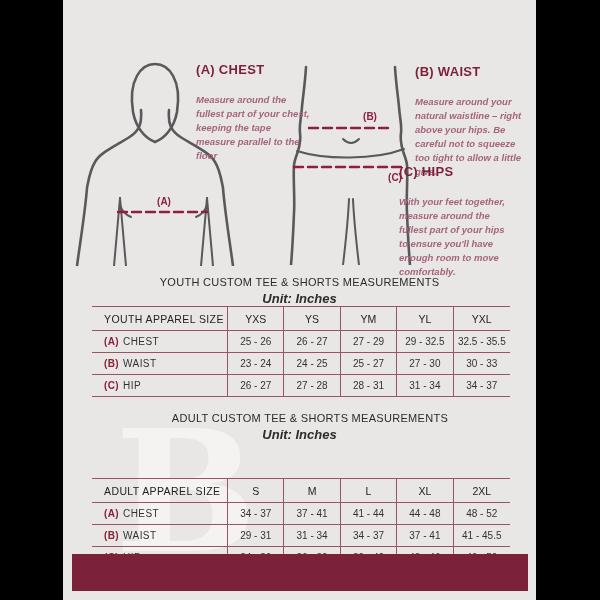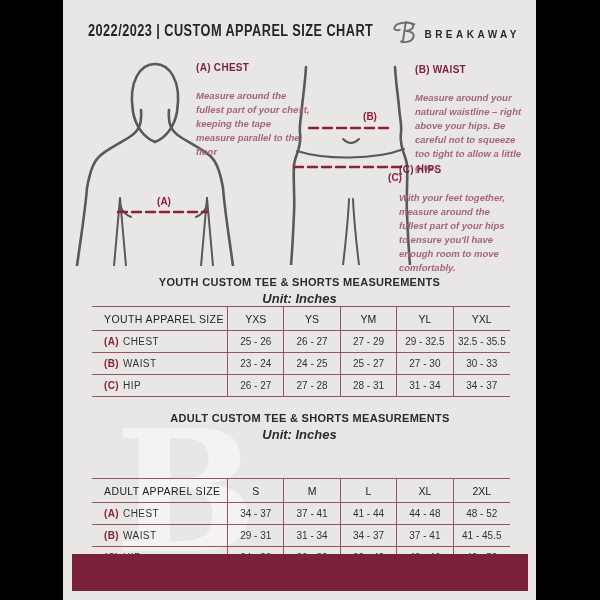--- a/index.html
+++ b/index.html
@@ -32,25 +32,25 @@
   .body-line{stroke:var(--figure);stroke-width:2.6;}
   .body-thin{stroke:var(--figure);stroke-width:2;}
   .dash-line{stroke:var(--dash);stroke-width:2.4;stroke-dasharray:9 5;}
   .fig-label{font-family:"Liberation Sans",sans-serif;font-size:10px;font-weight:bold;fill:var(--dash);}
 
   
   .instr{position:absolute;width:116px;}
   .instr-a{left:133px;top:62px;}
   .instr-b{left:352px;top:64px;}
   .instr-c{left:336px;top:164px;}
-  .instr h3{font-size:10px;font-weight:bold;color:var(--maroon);letter-spacing:.3px;margin-bottom:8px;}
+  .instr h3{font-size:13px;font-weight:bold;color:var(--maroon);letter-spacing:.3px;margin-bottom:8px;}
   .instr p{font-size:9.5px;font-style:italic;color:var(--mauve);line-height:1.48;font-weight:bold;margin-top:16px;}
 
   
-  .sec-title{position:absolute;width:100%;text-align:center;font-size:11px;font-weight:bold;
+  .sec-title{position:absolute;width:100%;text-align:center;font-size:11px;font-weight:normal;
              color:#2b2b2b;letter-spacing:.3px;}
   .sec-unit{position:absolute;width:100%;text-align:center;font-size:13px;font-style:italic;
             font-weight:bold;color:#2b2b2b;}
   .yt-title{top:276px;} .yt-unit{top:291px;}
   .at-title{top:412px;padding-left:21px;} .at-unit{top:427px;}
 
   
   .size-table{position:absolute;left:29px;width:418px;display:grid;
               grid-template-columns:136px repeat(5,1fr);
               border-top:1px solid var(--line);z-index:2;}
@@ -68,33 +68,20 @@
              font-size:168px;font-weight:bold;line-height:1;color:rgba(255,255,255,.5);z-index:1;}
   .footer-bar{position:absolute;left:9px;top:554px;width:456px;height:37px;background:var(--footer);z-index:3;}
 </style>
 </head>
 <body>
 
 <div class="doc">
 
   <div class="watermark">B</div>
 
-  <div class="header">
-    <div class="title">2022/2023  |  CUSTOM APPAREL SIZE CHART</div>
-    <div class="brand">
-      <span>
-        <svg width="26" height="28" viewBox="0 0 30 30">
-          <path d="M 27,6 C 17,2.5 6,4.5 4,9.5 C 3,12.5 6.5,13.5 10,12.5" fill="none" stroke="#6e6e70" stroke-width="2.2" stroke-linecap="round"></path>
-          <path d="M 17,4 L 13.5,27" fill="none" stroke="#6e6e70" stroke-width="2.2" stroke-linecap="round"></path>
-          <path d="M 17,4 C 24,3.5 27,6.5 25,10 C 23.5,12.5 19.5,13.5 16,13.5 C 23,13.5 27,16.5 26,20.5 C 25,25.5 18,28 11.5,26" fill="none" stroke="#6e6e70" stroke-width="2.2" stroke-linecap="round"></path>
-        </svg>
-      </span>
-      <span class="brand-name">BREAKAWAY</span>
-    </div>
-  </div>
 
   <div class="fig fig-left">
     <svg width="165" height="208" viewBox="0 0 165 208">
       <path class="body-line" d="M 60,54 C 55,22 68,6 82,6 C 96,6 109,22 104,54 C 101,70 92,80 82,84 C 72,80 63,70 60,54"></path>
       <path class="body-line" d="M 68,52 C 69,65 67,73 55,80 C 38,90 26,96 22,104 C 17,112 16,120 14,130 C 12,155 8,178 4,208"></path>
       <path class="body-line" d="M 96,52 C 95,65 97,73 109,80 C 126,90 138,96 142,104 C 147,112 148,120 150,130 C 152,155 156,178 160,208"></path>
       <path class="body-thin" d="M 47,140 C 45,162 43,186 41,208"></path>
       <path class="body-thin" d="M 47,140 C 49,162 51,186 53,208"></path>
       <path class="body-thin" d="M 47,147 C 49,153 53,157 58,159"></path>
       <path class="body-thin" d="M 134,140 C 136,162 138,186 140,208"></path>

